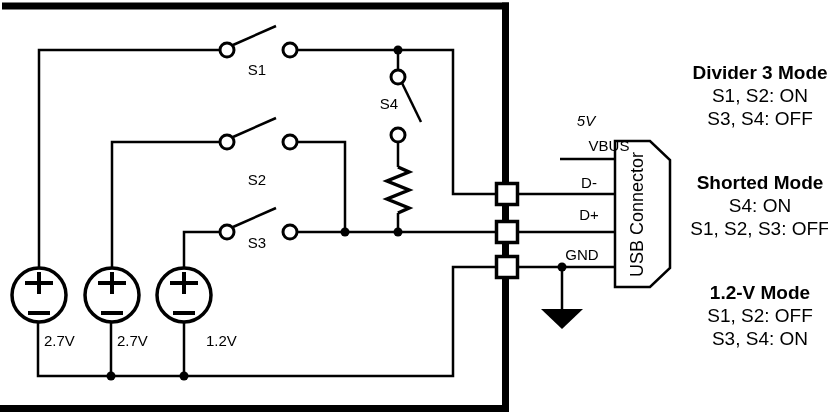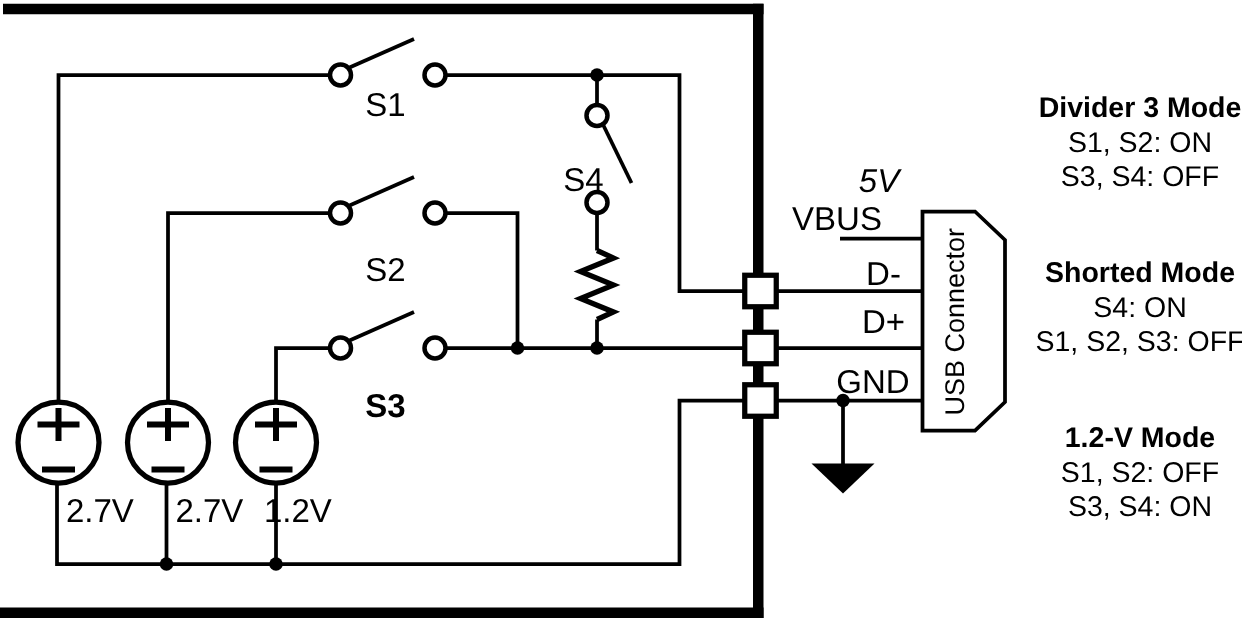--- a/index.html
+++ b/index.html
@@ -1,21 +1,21 @@
 <!DOCTYPE html>
 <html><head>
 <meta charset="utf-8">
 <style>
   html,body{margin:0;padding:0;background:#fff;}
   .stage{
     position:relative;width:828px;height:415px;background:#ffffff;
     font-family:"Liberation Sans",sans-serif;color:#000;overflow:hidden;
   }
   .stage svg{position:absolute;left:0;top:0;}
-  .lbl{position:absolute;font-size:22px;line-height:21px;color:#000;white-space:nowrap;}
+  .lbl{position:absolute;font-size:15px;line-height:21px;color:#000;white-space:nowrap;}
   .lbl.c{text-align:center;}
   .usb-label{
     position:absolute;left:557px;top:204px;width:160px;height:21px;
     text-align:center;font-size:18px;line-height:21px;
     transform:rotate(-90deg);transform-origin:center center;white-space:nowrap;
   }
   .modes{position:absolute;left:660px;top:0;width:200px;}
   .mode-block{position:absolute;left:0;width:200px;text-align:center;font-size:19px;line-height:23px;}
   .mode-block .mode-title{font-weight:bold;}
   .mb0{top:61px;} .mb1{top:171px;} .mb2{top:281px;}
@@ -104,29 +104,29 @@
       </g>
     </g>
 
     <polygon points="541,309 583,309 562,329" fill="#000"></polygon>
 
     <path d="M615,141 H650 L670,160 V268 L650,287 H615 Z" fill="#fff" stroke="#000" stroke-width="2.5" stroke-linejoin="miter"></path>
   </svg>
 
   <div class="lbl c" style="left:237px;top:59px;width:40px;">S1</div>
   <div class="lbl c" style="left:237px;top:152px;width:40px;margin-top:17px;">S2</div>
-  <div class="lbl c" style="left:237px;top:260px;width:40px;font-weight:bold;">S3</div>
-  <div class="lbl c" style="left:369px;top:93px;width:40px;margin-top:16px;">S4</div>
+  <div class="lbl c" style="left:237px;top:232px;width:40px;">S3</div>
+  <div class="lbl c" style="left:369px;top:93px;width:40px;">S4</div>
 
   <div class="lbl" style="left:44px;top:330px;">2.7V</div>
   <div class="lbl" style="left:117px;top:330px;">2.7V</div>
-  <div class="lbl" style="left:176px;top:330px;">1.2V</div>
+  <div class="lbl" style="left:206px;top:330px;">1.2V</div>
 
   <div class="lbl c" style="left:556px;top:110px;width:60px;font-style:italic;">5V</div>
-  <div class="lbl c" style="left:528px;top:135px;width:60px;">VBUS</div>
+  <div class="lbl c" style="left:579px;top:135px;width:60px;">VBUS</div>
   <div class="lbl c" style="left:569px;top:172px;width:40px;">D-</div>
   <div class="lbl c" style="left:569px;top:204px;width:40px;">D+</div>
   <div class="lbl c" style="left:556px;top:244px;width:52px;">GND</div>
   <div class="usb-label">USB Connector</div>
 
   <div class="modes">
     <div class="mode-block mb0">
       <div class="mode-title">Divider 3 Mode</div>
       <div>S1, S2: ON</div>
       <div>S3, S4: OFF</div>

